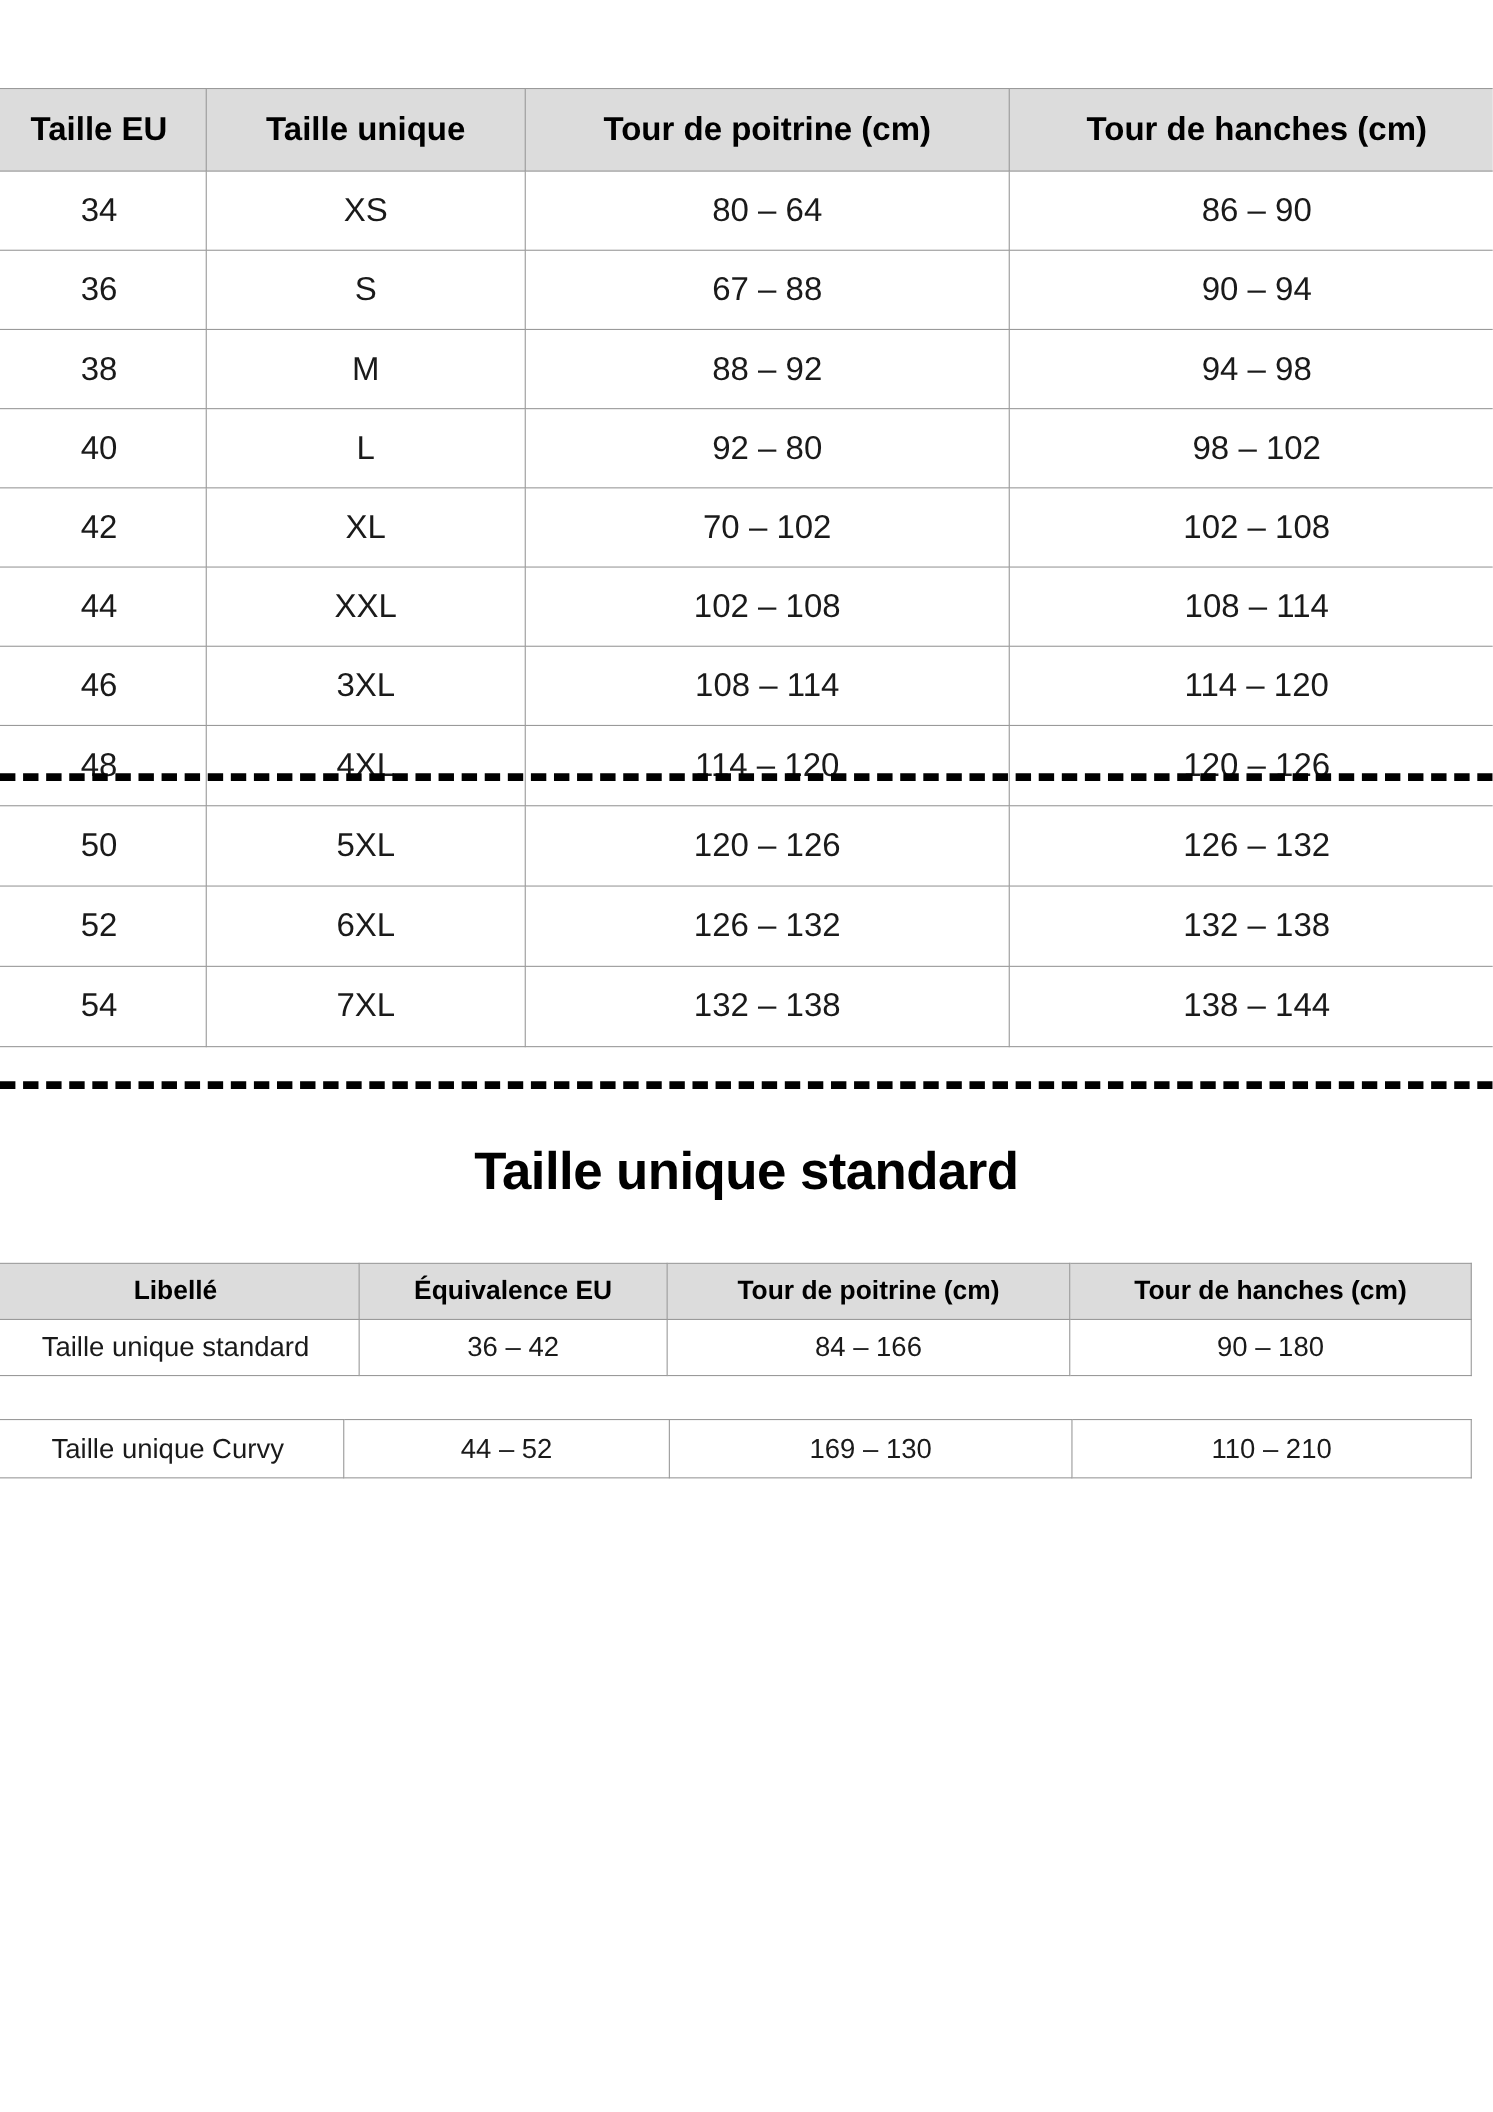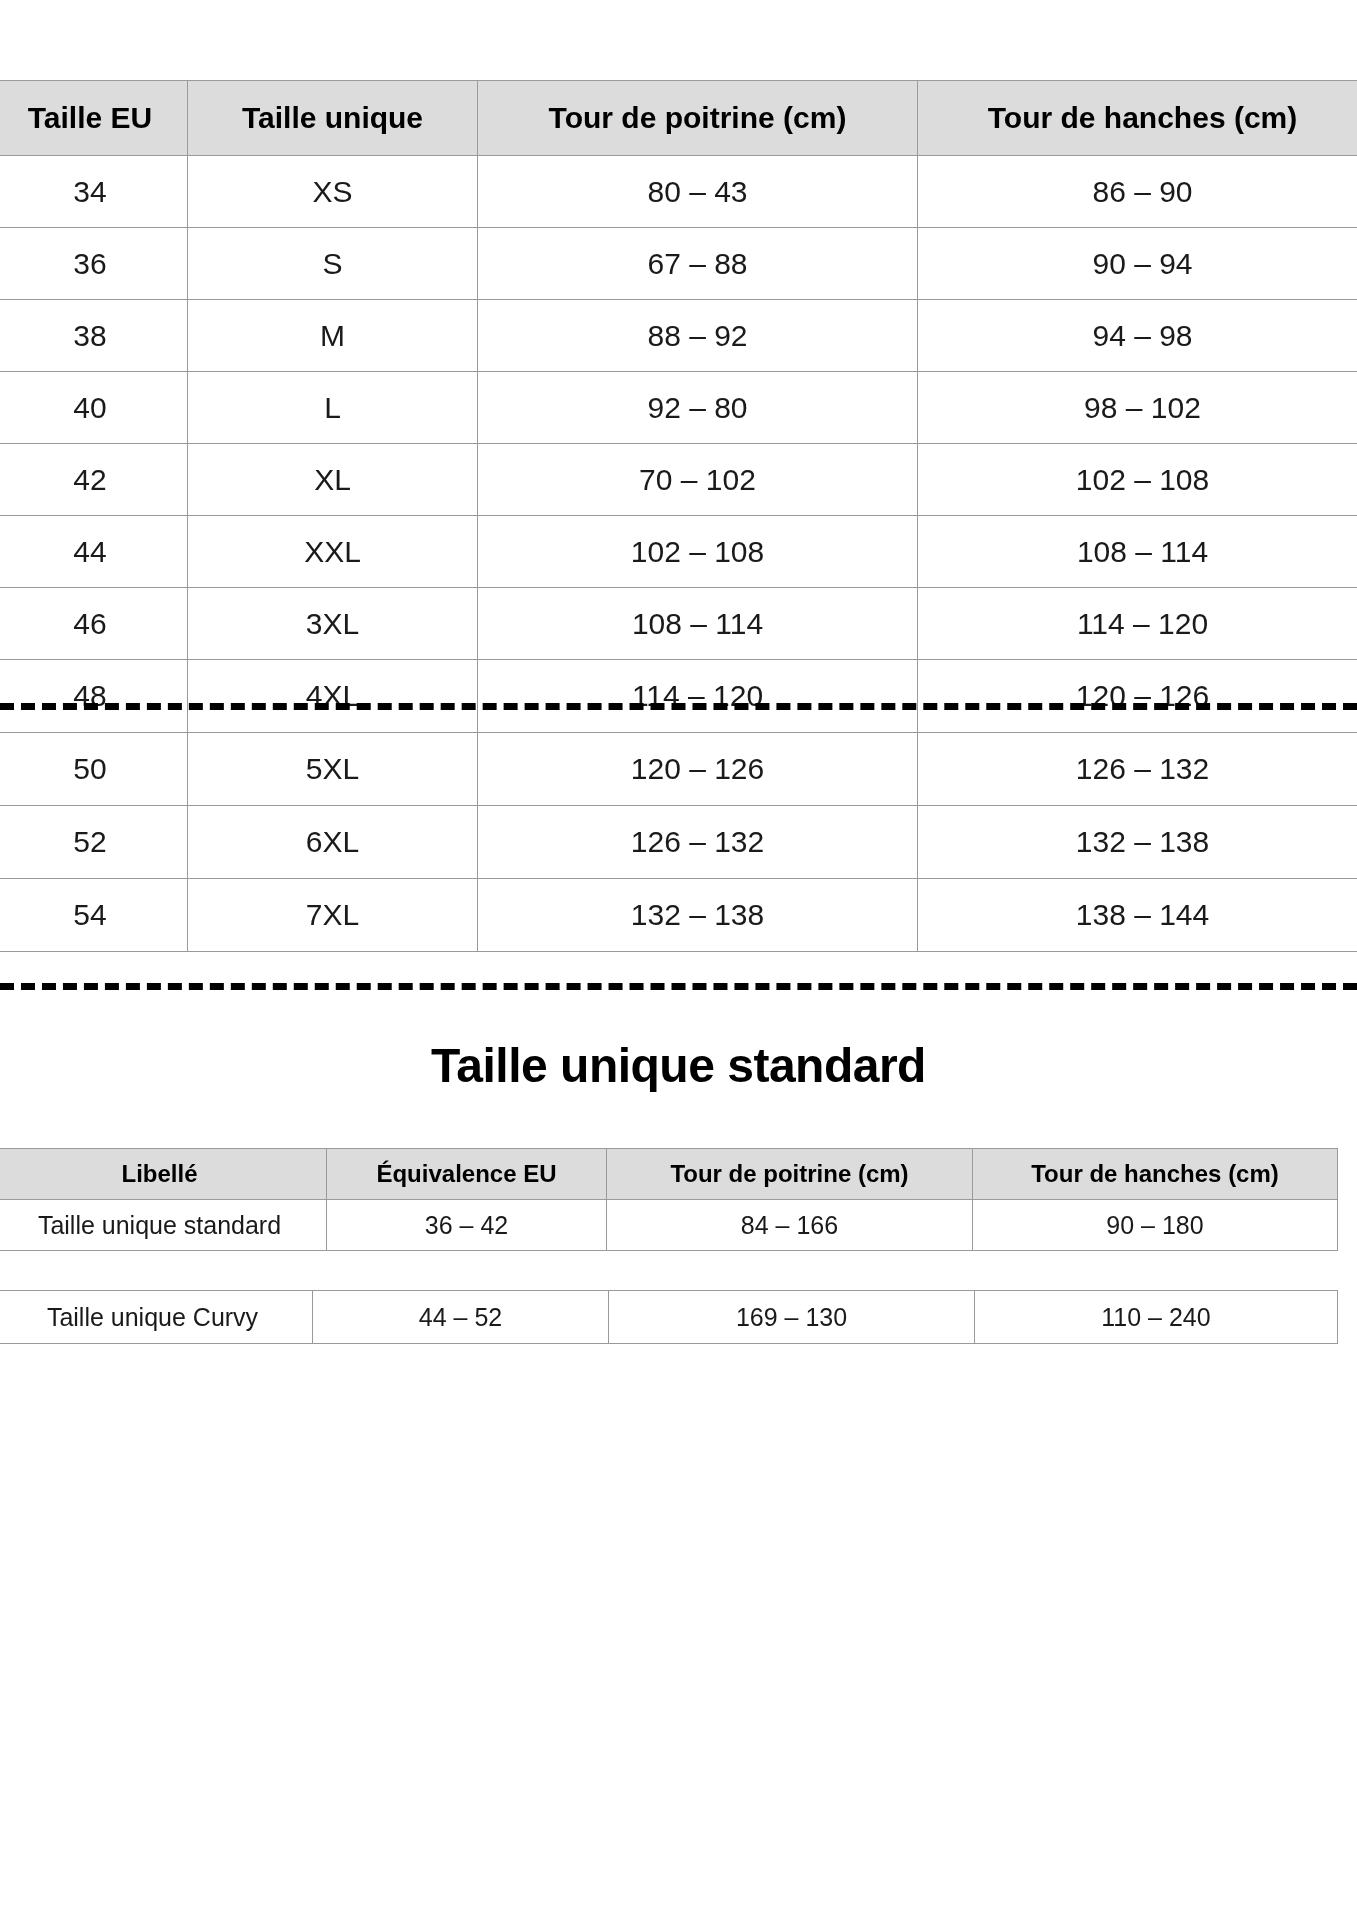--- a/index.html
+++ b/index.html
@@ -151,21 +151,21 @@
         <th>Taille EU</th>
         <th>Taille unique</th>
         <th>Tour de poitrine (cm)</th>
         <th>Tour de hanches (cm)</th>
       </tr>
     </thead>
     <tbody>
       <tr>
         <td>34</td>
         <td>XS</td>
-        <td>80 – 43</td>
+        <td>80 – 64</td>
         <td>86 – 90</td>
       </tr>
       <tr>
         <td>36</td>
         <td>S</td>
         <td>67 – 88</td>
         <td>90 – 94</td>
       </tr>
       <tr>
         <td>38</td>
@@ -263,17 +263,17 @@
       <col class="v0">
         <col class="v1">
         <col class="v2">
         <col class="v3">
     </colgroup>
     <tbody>
       <tr>
         <td>Taille unique Curvy</td>
         <td>44 – 52</td>
         <td>169 – 130</td>
-        <td>110 – 240</td>
+        <td>110 – 210</td>
       </tr>
     </tbody>
   </table>
 </div>
 
 </body></html>

